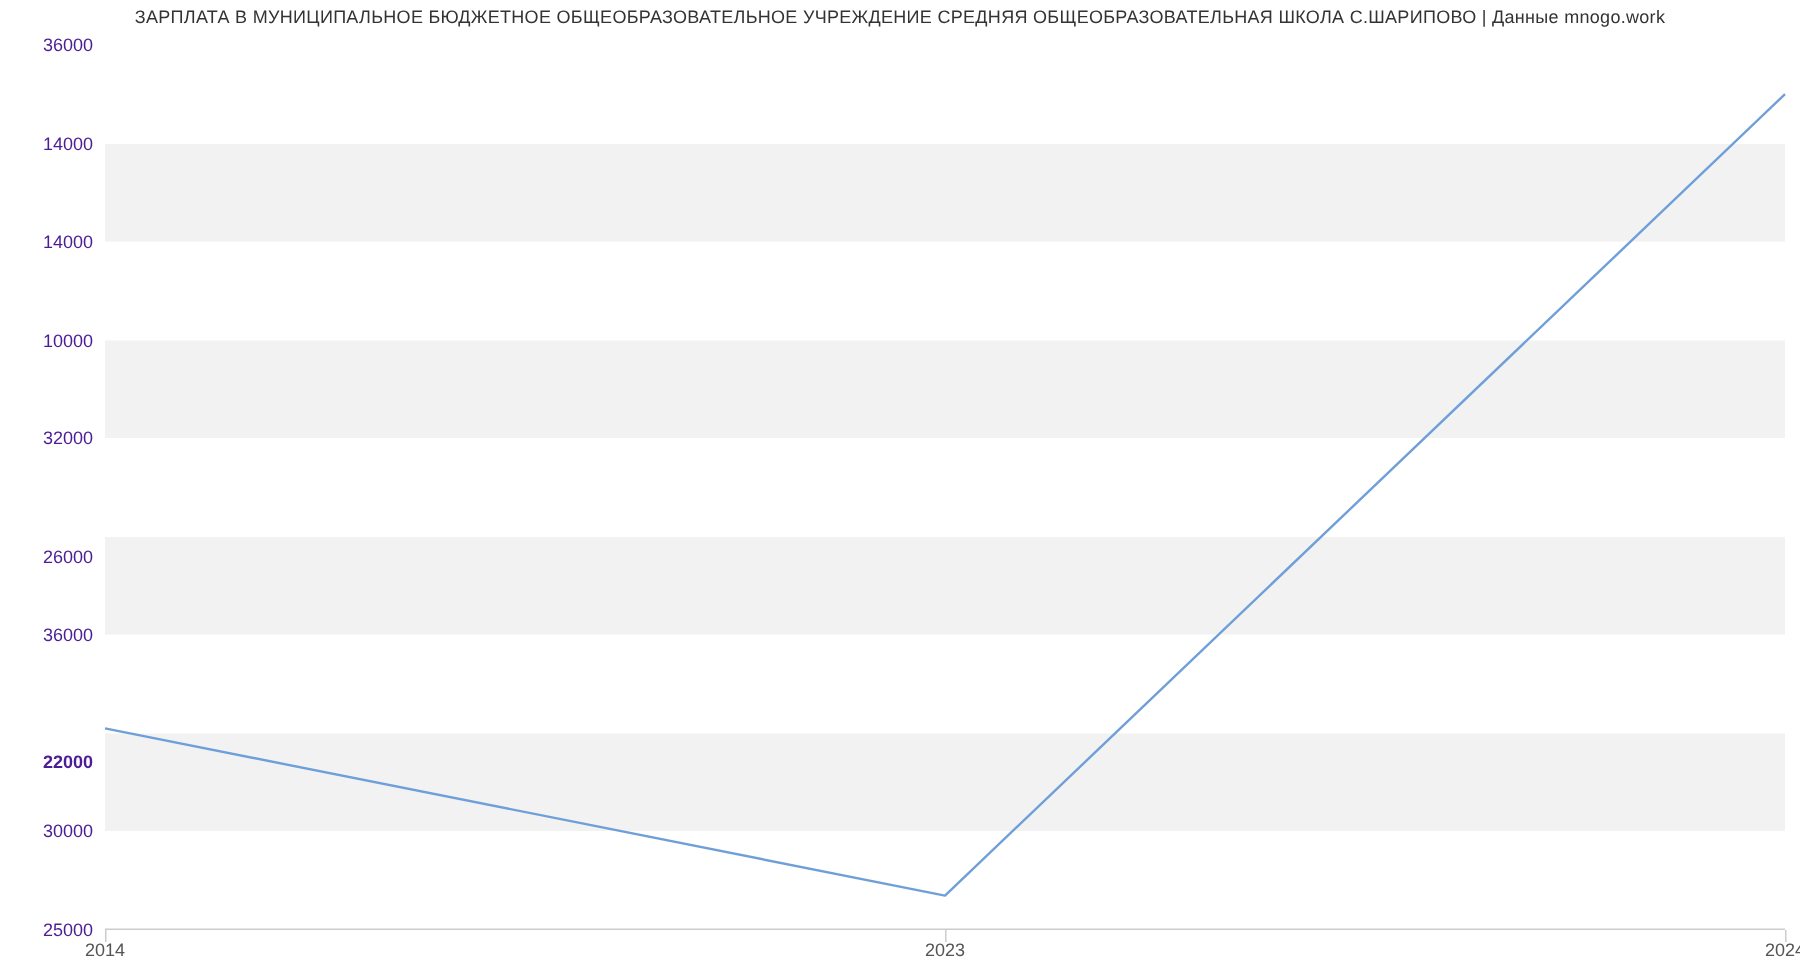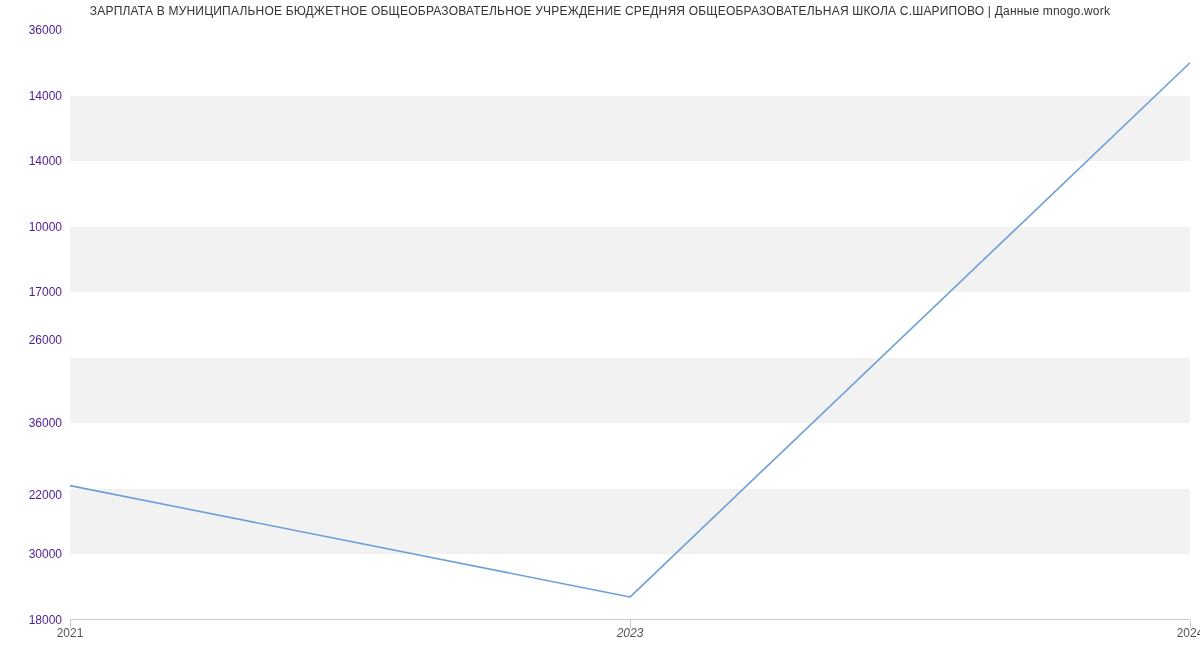--- a/index.html
+++ b/index.html
@@ -100,38 +100,38 @@
   <div class="plot-area">
 
     <div id="bands">
         <div class="band" style="top: 458.889px; height: 65.5556px;"></div>
         <div class="band" style="top: 327.778px; height: 65.5556px;"></div>
         <div class="band" style="top: 196.667px; height: 65.5556px;"></div>
         <div class="band" style="top: 65.5556px; height: 65.5556px;"></div>
       </div>
 
     <div id="y-ticks">
-        <div class="tick-label-y" style="top: 590px;">18000</div>
+        <div class="tick-label-y" style="top: 590px;">25000</div>
         <div class="tick-label-y" style="top: 524.444px;">30000</div>
-        <div class="tick-label-y" style="top: 465px;">22000</div>
+        <div class="tick-label-y" style="top: 478px; font-weight: bold;">22000</div>
         <div class="tick-label-y" style="top: 393.333px;">36000</div>
-        <div class="tick-label-y" style="top: 310px;">26000</div>
-        <div class="tick-label-y" style="top: 262.222px;">17000</div>
+        <div class="tick-label-y" style="top: 341px;">26000</div>
+        <div class="tick-label-y" style="top: 262.222px;">32000</div>
         <div class="tick-label-y" style="top: 196.667px;">10000</div>
         <div class="tick-label-y" style="top: 131.111px;">14000</div>
         <div class="tick-label-y" style="top: 65.5556px;">14000</div>
         <div class="tick-label-y" style="top: 0px;">36000</div>
       </div>
 
     <div class="axis-line x-axis-line"></div>
     <div id="x-ticks">
         <div class="x-tick" style="left: 0px; top: 590px;"></div>
-        <div class="tick-label-x" style="left: 0px; top: 590px;">2021</div>
+        <div class="tick-label-x" style="left: 0px; top: 590px;">2014</div>
         <div class="x-tick" style="left: 560px; top: 590px;"></div>
-        <div class="tick-label-x" style="left: 560px; top: 590px; font-style: italic;">2023</div>
+        <div class="tick-label-x" style="left: 560px; top: 590px;">2023</div>
         <div class="x-tick" style="left: 1120px; top: 590px;"></div>
         <div class="tick-label-x" style="left: 1120px; top: 590px;">2024</div>
       </div>
 
     <svg class="line-layer" viewBox="0 0 1120 590" preserveAspectRatio="none">
       <path class="series-path" id="series-path" d="M0.00 455.61 L560.00 567.06 L1120.00 32.78"></path>
     </svg>
 
   </div>
 </div>

